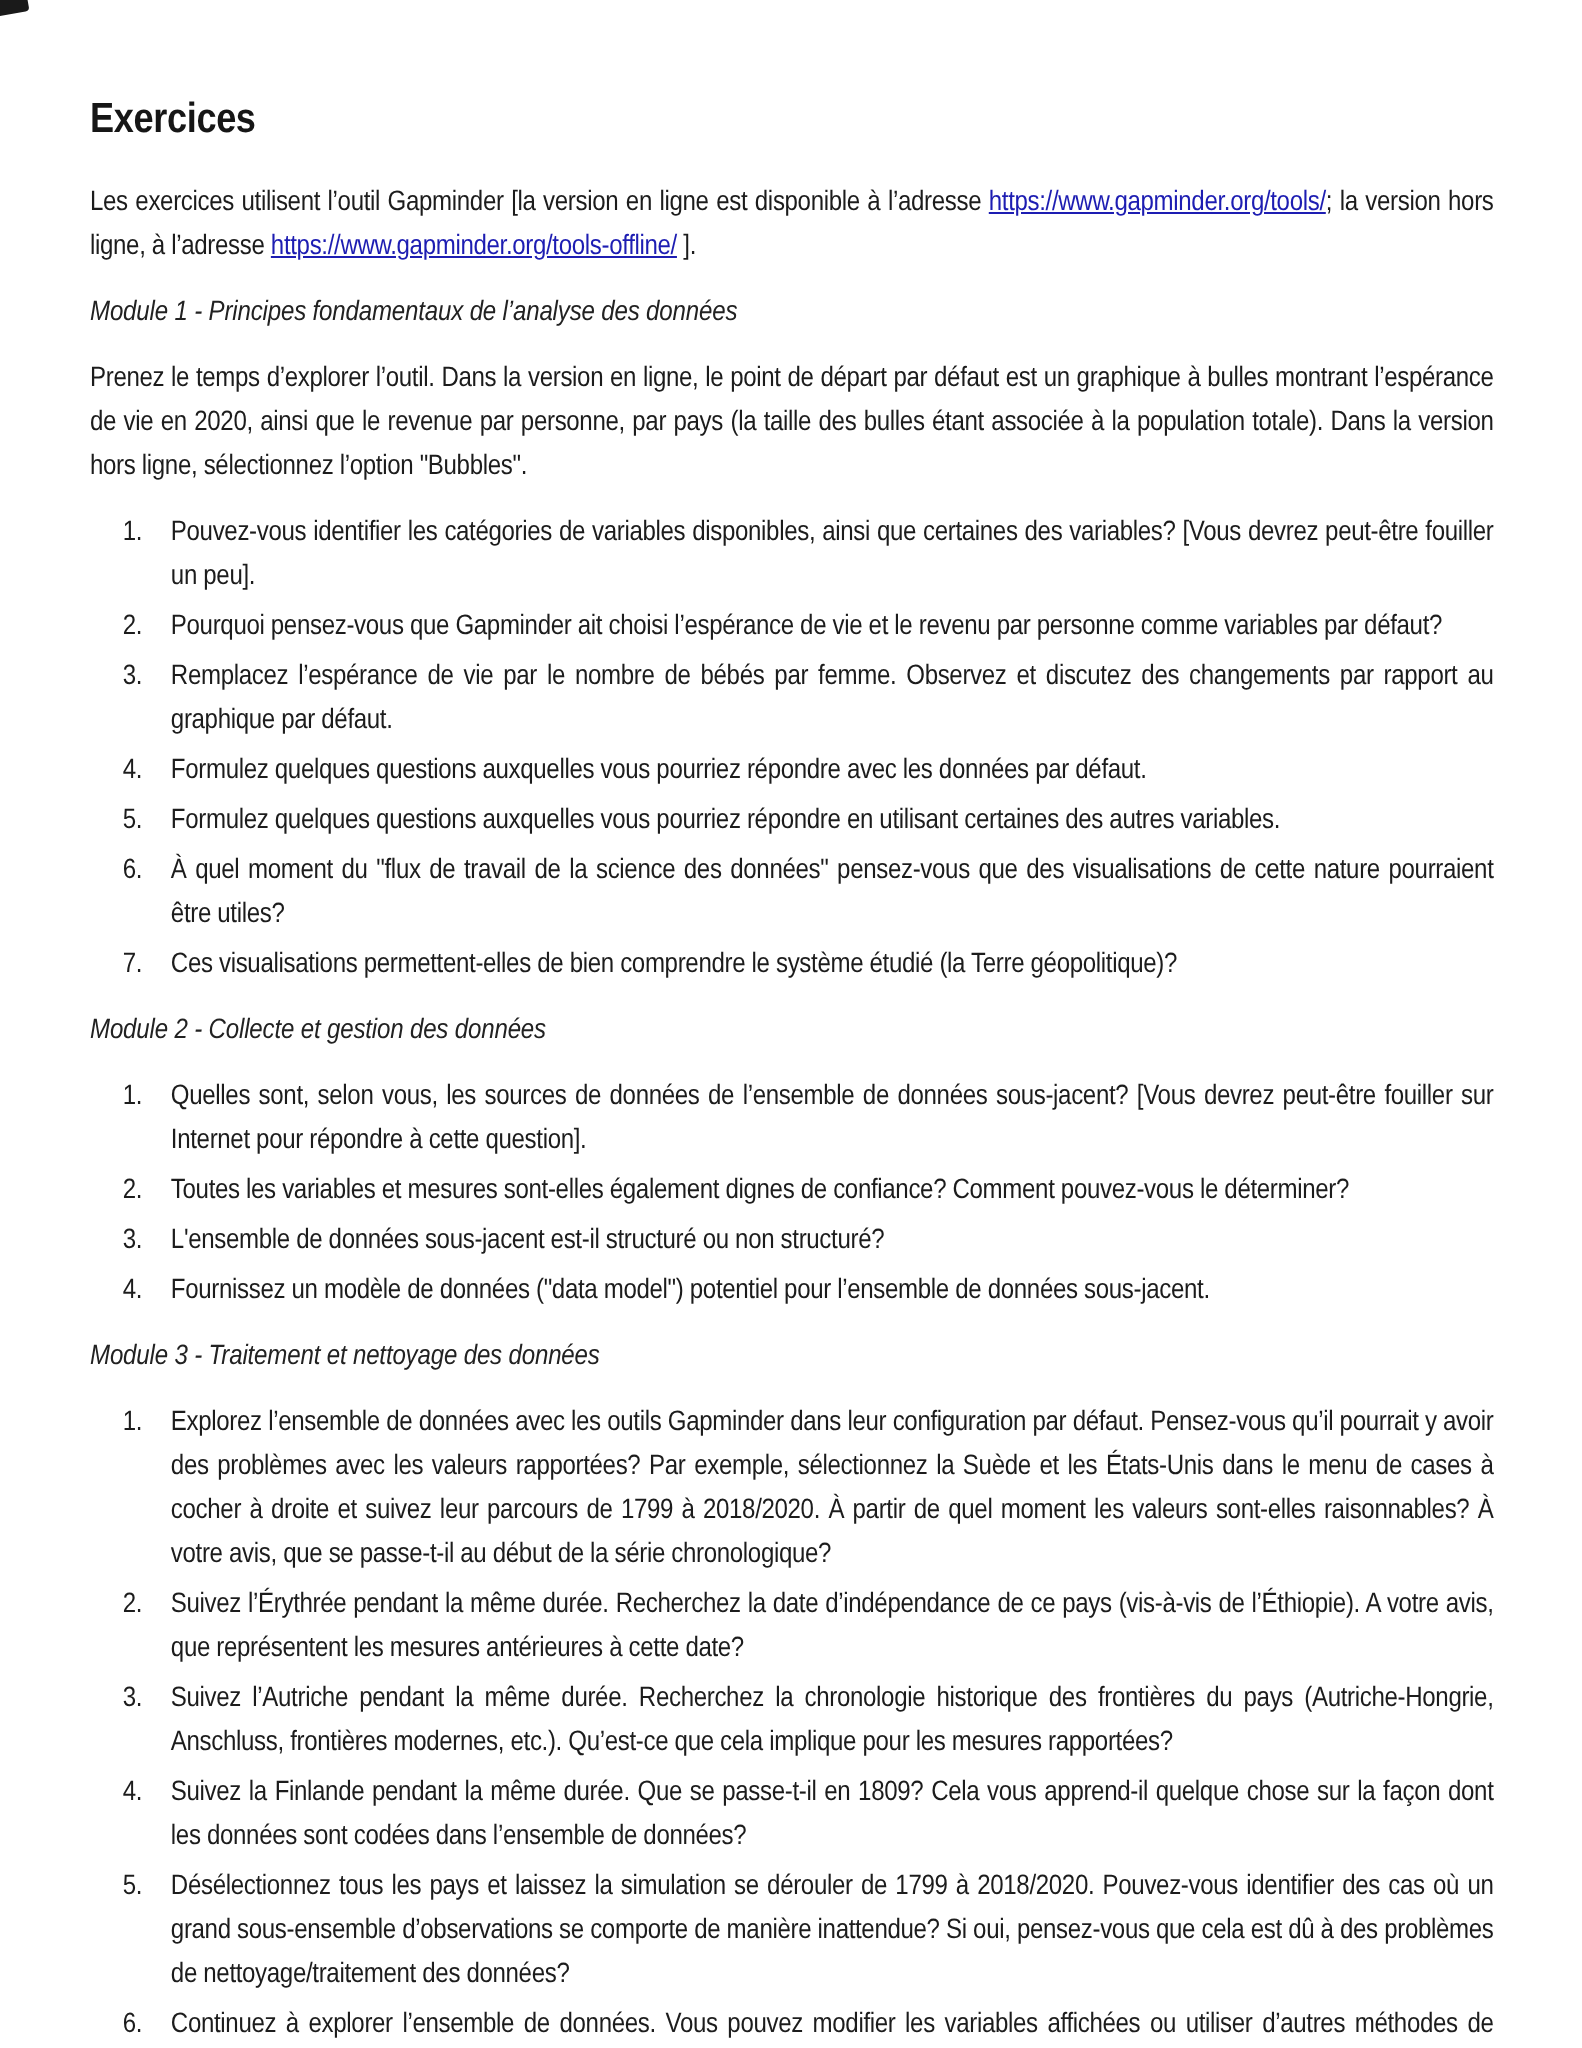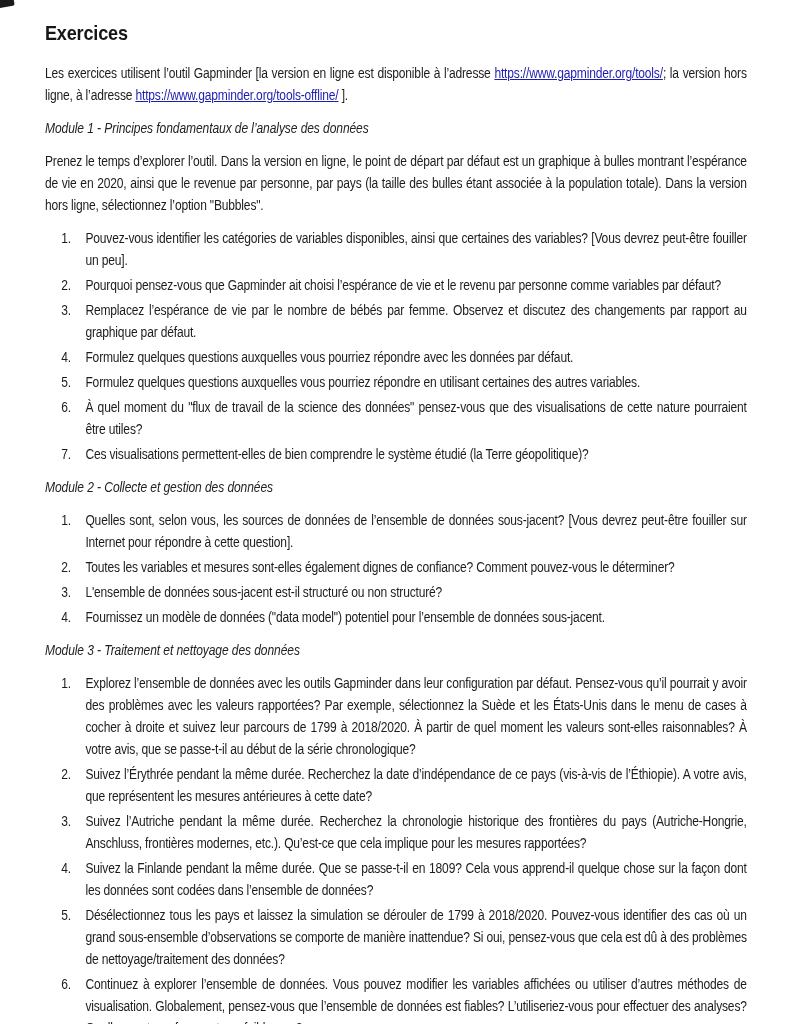--- a/index.html
+++ b/index.html
@@ -6,21 +6,21 @@
     margin: 0;
     padding: 0;
     background: #ffffff;
   }
   .page {
     position: relative;
     width: 791px;
     height: 1024px;
     background: #ffffff;
     box-sizing: border-box;
-    padding: 21px 0 0 45px;
+    padding: 48px 0 0 45px;
     overflow: hidden;
     font-family: "Liberation Sans", sans-serif;
     color: #1c1c1c;
   }
   .corner-mark {
     position: absolute;
     top: -3px;
     left: -4px;
     width: 18px;
     height: 10px;

